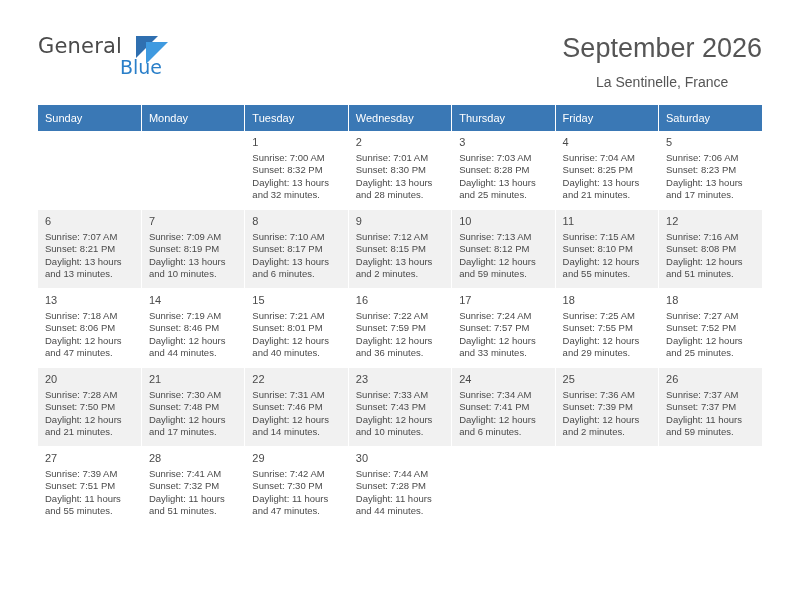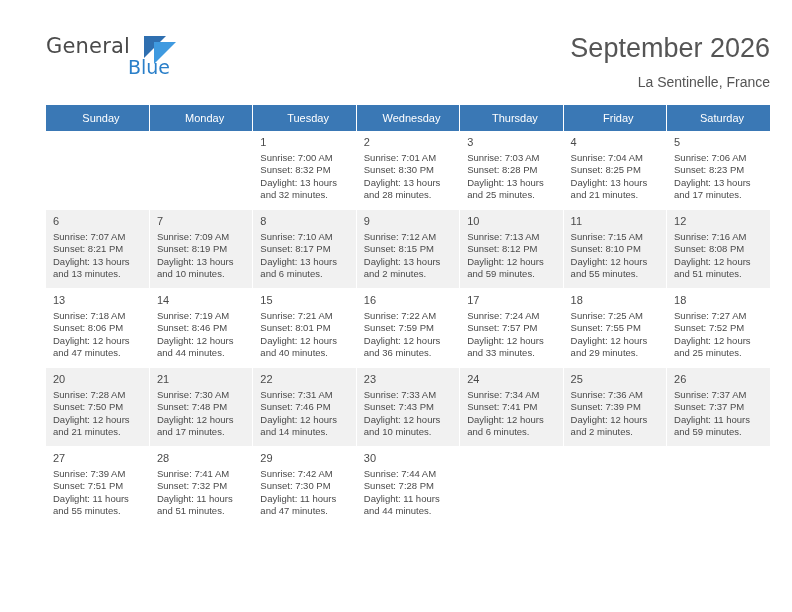--- a/index.html
+++ b/index.html
@@ -10,21 +10,21 @@
   body {
     width: 792px;
     height: 612px;
     font-family: "Liberation Sans", sans-serif;
     color: #333333;
     position: relative;
     overflow: hidden;
   }
   .page {
     position: absolute;
-    left: 12px; top: 0;
+    left: 4px; top: 0;
     width: 704px;
     height: 612px;
   }
   
   .header {
     position: absolute;
     left: 34px;
     top: 26px;
     width: 724px;
     height: 62px;
@@ -92,36 +92,37 @@
     line-height: 32px;
     white-space: nowrap;
   }
   .location {
     font-size: 14px;
     color: #555555;
     margin: 0;
     padding-top: 10px;
     line-height: 16px;
     white-space: nowrap;
+    text-align: center;
   }
   
   .calendar {
     position: absolute;
     left: 34px;
     top: 105px;
     width: 724px;
     border-collapse: collapse;
     table-layout: fixed;
   }
   .calendar th {
     background: #3a78b5;
     color: #ffffff;
     font-size: 11px;
     font-weight: normal;
-    text-align: center;
+    text-align: left;
     padding: 5px 0 5px 7px;
     height: 16px;
     border-right: 1px solid #ffffff;
   }
   .calendar th:last-child { border-right: none; }
   .calendar td {
     vertical-align: top;
     height: 78px;
     padding: 0;
     border-right: 1px solid #ffffff;

